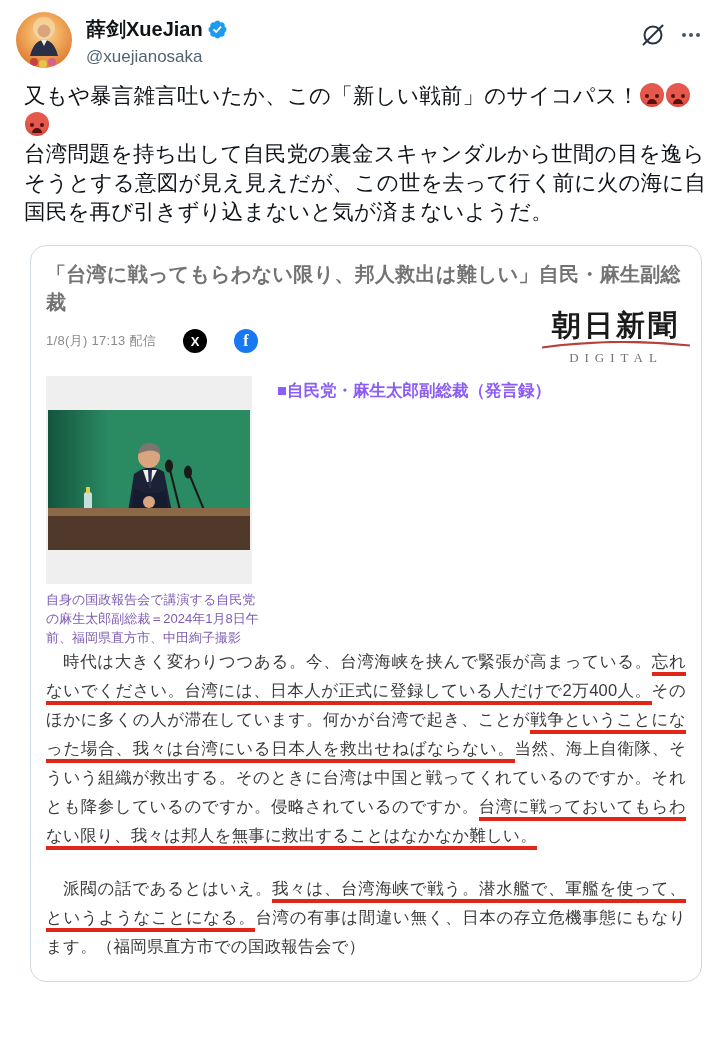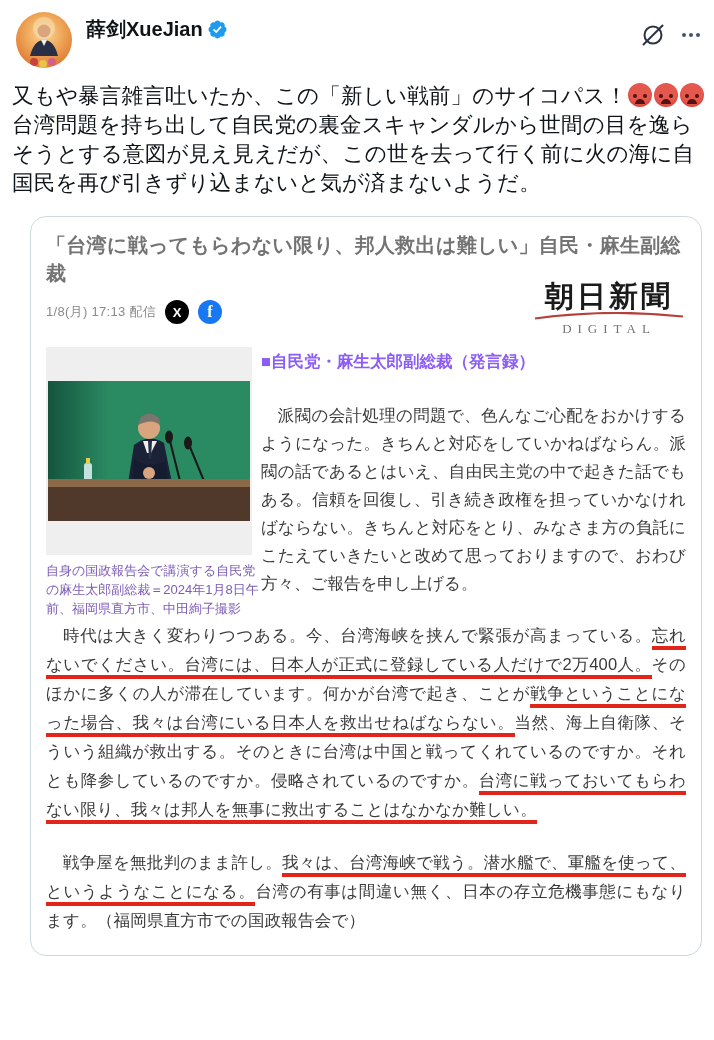--- a/index.html
+++ b/index.html
@@ -14,47 +14,47 @@
   .name-row { display:flex; align-items:center; gap:4px; }
   .display-name { font-size:20px; font-weight:700; color:#0f1419; }
   .badge { width:21px; height:21px; display:inline-block; }
   .handle { font-size:17px; color:#536471; margin-top:4px; }
   .hdr-actions { display:flex; align-items:center; gap:16px; padding-top:10px; }
   .grok-btn svg { display:block; }
   .more-dots { display:flex; gap:3px; }
   .more-dots i { width:4px; height:4px; border-radius:50%; background:#44556a; }
 
   
-  .tweet-text { margin:14px 6px 0 12px; font-size:21.5px; line-height:29px; color:#0f1419; letter-spacing:0.2px; }
+  .tweet-text { margin:14px 6px 0 24px; font-size:21.5px; line-height:29px; color:#0f1419; letter-spacing:0.2px; }
   .tweet-text .blk { margin:0; }
   .emoji { display:inline-block; width:24px; height:24px; border-radius:50%; vertical-align:-4px; margin:0 1px; position:relative; }
   .emoji-angry { background:radial-gradient(circle at 50% 38%, #e4584e 55%, #ca2f23); }
   .emoji-angry::before { content:""; position:absolute; left:5px; top:11px; width:4px; height:4px; border-radius:50%; background:#54130f; box-shadow:10px 0 0 #54130f; }
   .emoji-angry::after { content:""; position:absolute; left:7px; bottom:3px; width:10px; height:5px; border-radius:50% 50% 0 0 / 100% 100% 0 0; background:#54130f; }
   .emoji-fist { border-radius:7px; background:linear-gradient(180deg,#ffd45c,#f3a52c); }
   .emoji-fist::before { content:""; position:absolute; left:4px; top:3px; width:16px; height:9px; border-radius:4px;
       background:linear-gradient(90deg,transparent 0 3px,#e08f1e 3px 4px,transparent 4px 8px,#e08f1e 8px 9px,transparent 9px 13px,#e08f1e 13px 14px,transparent 14px); }
   .emoji-fist::after { content:""; position:absolute; left:2px; bottom:3px; width:9px; height:7px; border-radius:4px; background:#fbc23f; box-shadow:0 1px 0 #e08f1e inset; }
 
   
   .card { margin:18px 10px 0 30px; width:672px; border:1px solid #cfd9de; border-radius:16px; background:#fff; padding:14px 15px 20px 15px; position:relative; }
   .card-title { font-size:20px; font-weight:700; line-height:28px; color:#737373; letter-spacing:0.3px; width:640px; }
-  .meta-row { display:flex; align-items:center; gap:9px; margin-top:12px; height:26px;text-align:right; }
+  .meta-row { display:flex; align-items:center; gap:27px; margin-top:12px; height:26px;text-align:right; }
   .meta-date { font-size:13px; color:#8a8a8a; letter-spacing:0.3px; }
   .share-circle { width:24px; height:24px; border-radius:50%; display:flex; align-items:center; justify-content:center; color:#fff; font-weight:700; }
   .share-x { background:#000; font-size:13px; font-family:"Liberation Sans",sans-serif; }
   .share-fb { background:#1877f2; font-size:16px; font-family:"Liberation Serif",serif; }
-  .pub-logo { position:absolute; top:64px; right:16px; text-align:center; }
+  .pub-logo { position:absolute; top:64px; right:9px; text-align:center; }
   .pub-name { font-family:"Liberation Serif","DejaVu Serif",serif; font-size:29px; font-weight:700; color:#1a1a1a; letter-spacing:3px; line-height:30px; }
   .pub-swoosh { display:block; margin:1px auto 0; }
   .pub-sub { font-family:"Liberation Serif","DejaVu Serif",serif; font-size:13px; color:#737373; letter-spacing:6px; margin-top:1px; }
 
   
   .article { margin-top:22px; font-size:16.5px; color:#3a3a3a; }
-  .photo-col { float:left; width:215px; margin-right:0; }
+  .photo-col { float:left; width:215px; margin-right:16px; }
   .photo-frame { width:206px; height:208px; background:#efefef; display:flex; align-items:center; justify-content:center; }
   .photo-frame svg { display:block; }
   .photo-caption { margin-top:6px; font-size:13px; line-height:19px; color:#7d5bb5; }
   .art-heading { font-weight:700; line-height:28px; color:#8b5cf6; }
   .art-lead { margin-top:26px; line-height:28px; text-align:justify; }
   .art-para { clear:both; margin-top:24px; line-height:29px; text-align:justify; letter-spacing:0.2px; }
   .redline { border-bottom:4px solid #e02618; padding-bottom:2px; }
 </style>
 </head>
 <body>
@@ -83,20 +83,21 @@
     </div>
     <div class="hdr-names">
       <div class="name-row">
         <span class="display-name">薛剑XueJian</span>
         <span class="badge">
           <svg width="21" height="21" viewBox="0 0 24 24">
               <path fill="#1d9bf0" d="M22.25 12c0-1.43-.88-2.67-2.19-3.34.46-1.39.2-2.9-.81-3.91s-2.52-1.27-3.91-.81c-.66-1.31-1.91-2.19-3.34-2.19s-2.67.88-3.33 2.19c-1.4-.46-2.91-.2-3.92.81s-1.26 2.52-.8 3.91c-1.31.67-2.2 1.91-2.2 3.34s.89 2.67 2.2 3.34c-.46 1.39-.21 2.9.8 3.91s2.52 1.26 3.91.81c.67 1.31 1.91 2.19 3.34 2.19s2.67-.88 3.34-2.19c1.39.45 2.9.2 3.91-.81s1.27-2.52.81-3.91c1.31-.67 2.19-1.91 2.19-3.34zm-11.71 4.2-3.74-3.74 1.41-1.42 2.26 2.26 4.8-5.23 1.47 1.36-6.2 6.77z"></path>
             </svg>
         </span>
       </div>
+      <div class="handle">@xuejianosaka</div>
     </div>
     <div class="hdr-actions">
       <span class="grok-btn">
         <svg width="26" height="26" viewBox="0 0 26 26" fill="none" stroke="#2b3440" stroke-width="2" stroke-linecap="round">
           <circle cx="13" cy="13" r="8.5"></circle>
           <line x1="3.5" y1="22.5" x2="22.5" y2="3.5"></line>
         </svg>
       </span>
       <span class="more-dots">
           <i></i>
@@ -158,20 +159,19 @@
             <rect x="38" y="77" width="4" height="6" fill="#e3cf49"></rect>
 
             <rect y="98" width="202" height="8" fill="#8a6848"></rect>
             <rect y="106" width="202" height="34" fill="#50382a"></rect>
           </svg>
         </div>
         <div class="photo-caption">自身の国政報告会で講演する自民党の麻生太郎副総裁＝2024年1月8日午前、福岡県直方市、中田絢子撮影</div>
       </div>
 
       <div class="art-heading">■自民党・麻生太郎副総裁（発言録）</div>
-      <div class="art-lead">　派閥の会計処理の問題で、色んなご心配をおかけするようになった。きちんと対応をしていかねばならん。派閥の話であるとはいえ、自由民主党の中で起きた話でもある。信頼を回復し、引き続き政権を担っていかなければならない。きちんと対応をとり、みなさま方の負託にこたえていきたいと改めて思っておりますので、おわび方々、ご報告を申し上げる。</div>
 
       <div class="art-para"><span>　時代は大きく変わりつつある。今、台湾海峡を挟んで緊張が高まっている。</span><span class="redline">忘れないでください。台湾には、日本人が正式に登録している人だけで2万400人。</span><span>そのほかに多くの人が滞在しています。何かが台湾で起き、ことが</span><span class="redline">戦争ということになった場合、我々は台湾にいる日本人を救出せねばならない。</span><span>当然、海上自衛隊、そういう組織が救出する。そのときに台湾は中国と戦ってくれているのですか。それとも降参しているのですか。侵略されているのですか。</span><span class="redline">台湾に戦っておいてもらわない限り、我々は邦人を無事に救出することはなかなか難しい。</span></div>
-      <div class="art-para"><span>　戦争屋を無批判のまま許し。</span><span class="redline">我々は、台湾海峡で戦う。潜水艦で、軍艦を使って、というようなことになる。</span><span>台湾の有事は間違い無く、日本の存立危機事態にもなります。（福岡県直方市での国政報告会で）</span></div>
+      <div class="art-para"><span>　派閥の話であるとはいえ。</span><span class="redline">我々は、台湾海峡で戦う。潜水艦で、軍艦を使って、というようなことになる。</span><span>台湾の有事は間違い無く、日本の存立危機事態にもなります。（福岡県直方市での国政報告会で）</span></div>
     </div>
   </div>
 
 </div>
 
 </body></html>

